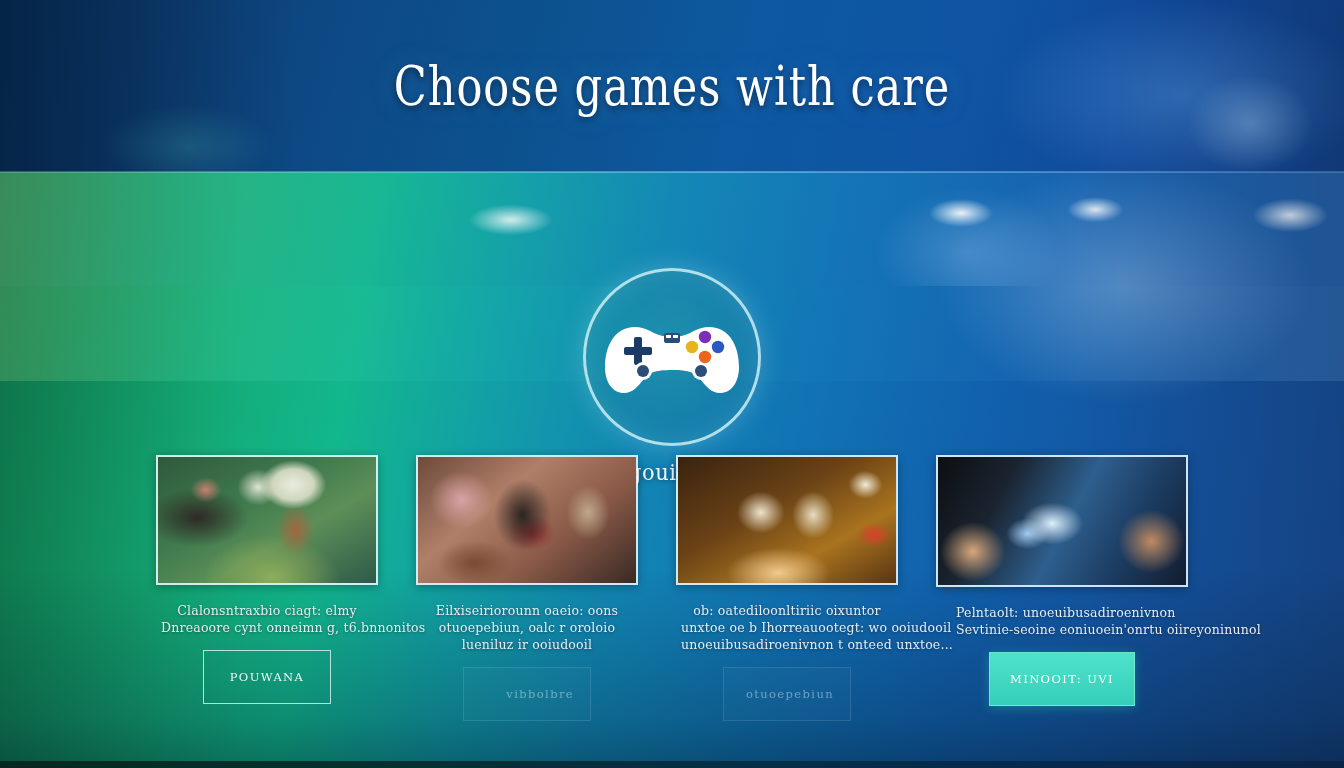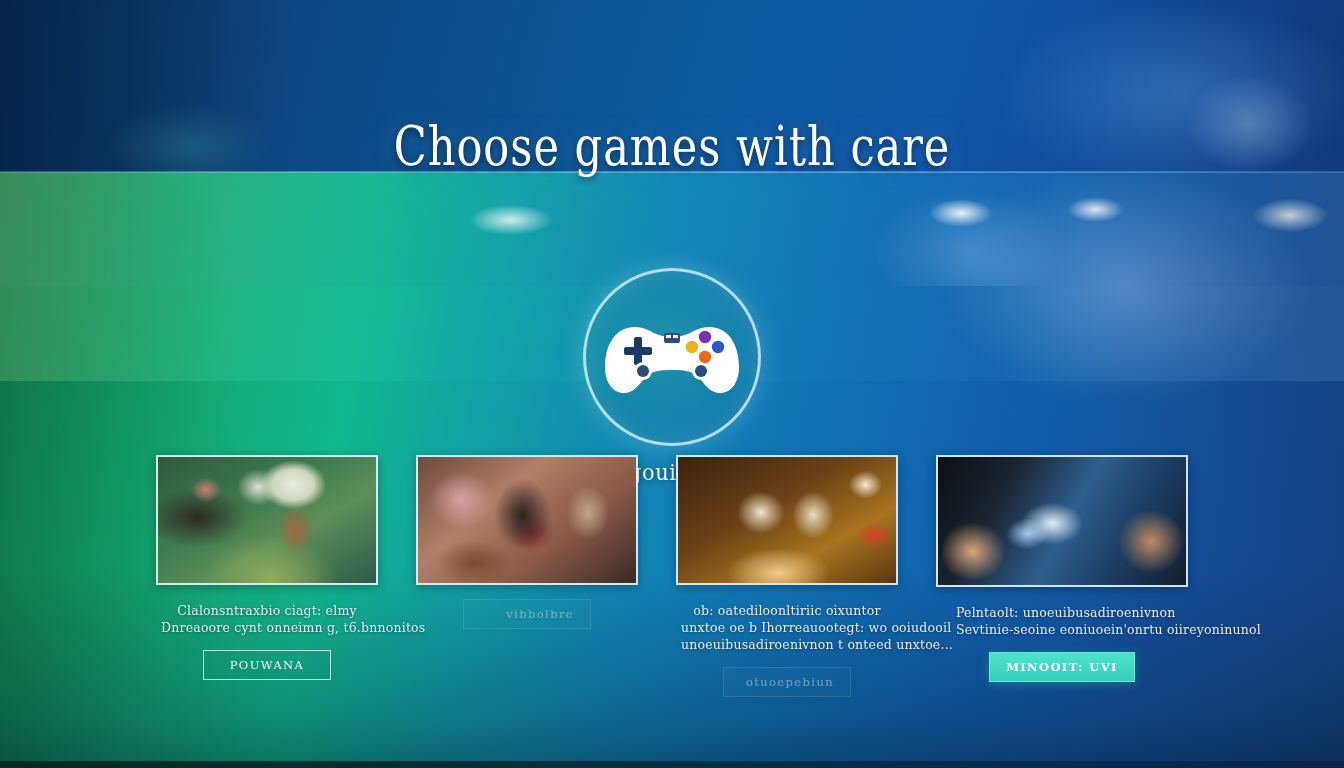--- a/index.html
+++ b/index.html
@@ -75,21 +75,21 @@
     background:linear-gradient(100deg,#06291f 0%,#06302d 25%,#062f46 55%,#07294e 80%,#0a2447 100%);
   }
   .top-hairline{
     position:absolute;left:0;top:171px;width:100%;height:2px;
     background:linear-gradient(90deg, rgba(140,220,210,.35), rgba(170,220,255,.45) 55%, rgba(140,200,255,.30));
   }
 
   
   .header{
     position:absolute;left:0;top:0;width:100%;height:172px;
-    display:flex;align-items:flex-end;justify-content:center;
+    display:flex;align-items:center;justify-content:center;
   }
   .headline{
     color:#ffffff;font-size:44px;font-weight:400;letter-spacing:1px;
     font-family:"DejaVu Serif", serif;
     text-shadow:0 2px 7px rgba(0,0,0,.55), 0 0 22px rgba(110,180,255,.35);
     transform:scaleY(1.22) scaleX(.98);
     white-space:nowrap;
   }
 
   
@@ -169,40 +169,39 @@
     font-family:"DejaVu Serif", serif;
     letter-spacing:.2px;
     text-shadow:0 1px 3px rgba(0,0,0,.40);
     filter:blur(.35px);
     max-width:212px;
   }
   .caption .ln{display:block;white-space:nowrap;}
 
   .btn{
     margin-top:14px;
-    min-width:94px;padding:7px 16px;
+    min-width:94px;padding:19px 16px;
     font-size:11.5px;letter-spacing:1.4px;text-align:center;
     font-family:"DejaVu Serif", serif;
     filter:blur(.4px);
     cursor:pointer;user-select:none;
   }
   .btn-ghost-light{
     border:1px solid rgba(225,245,245,.80);
     color:#eef7f7;background:transparent;
   }
   .btn-ghost-faint{
     border:1px solid rgba(200,230,245,.13);
     color:rgba(215,235,248,.46);background:rgba(255,255,255,.02);text-align:right;
   }
   .btn-solid{
     border:1px solid rgba(140,245,225,.55);
     background:linear-gradient(180deg,#4ee2cb 0%,#35cfb9 100%);
     color:#ffffff;min-width:112px;
     box-shadow:0 2px 10px rgba(40,200,180,.35);
-    font-weight:bold;
   }
 </style>
 </head>
 <body>
 
 <div class="stage">
 
   <div class="bg-base"></div>
   <div class="bg-band-top"></div>
   <div class="bg-band-mid"></div>
@@ -251,20 +250,25 @@
         <div class="caption">
           <span class="ln">Clalonsntraxbio ciagt: elmy</span>
           <span class="ln">Dnreaoore cynt onneimn g, t6.bnnonitos</span>
         </div>
         <div class="btn btn-ghost-light">POUWANA</div>
       </div>
       <div class="card">
         <div class="thumb">
           <div class="thumb-art art2"></div>
         </div>
+        <div class="caption">
+          <span class="ln">Eilxiseiriorounn oaeio: oons</span>
+          <span class="ln">otuoepebiun, oalc r oroloio</span>
+          <span class="ln">lueniluz ir ooiudooil</span>
+        </div>
         <div class="btn btn-ghost-faint">vibbolbre</div>
       </div>
       <div class="card">
         <div class="thumb">
           <div class="thumb-art art4"></div>
         </div>
         <div class="caption">
           <span class="ln">ob: oatediloonltiriic oixuntor</span>
           <span class="ln">unxtoe oe b Ihorreauootegt: wo ooiudooil</span>
           <span class="ln">unoeuibusadiroenivnon t onteed unxtoe...</span>

